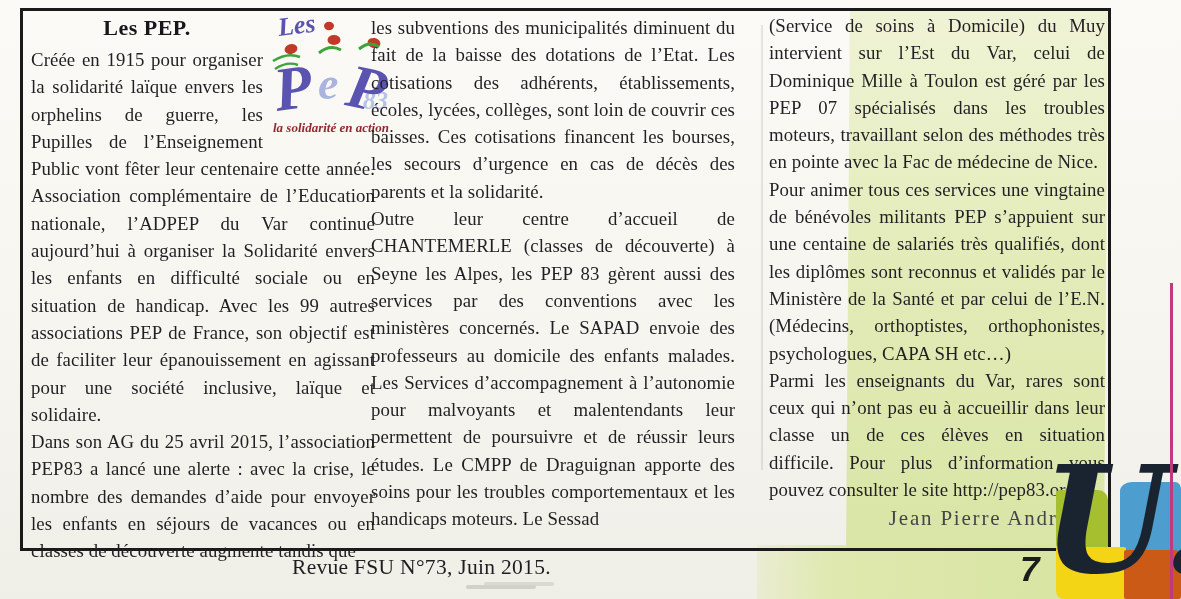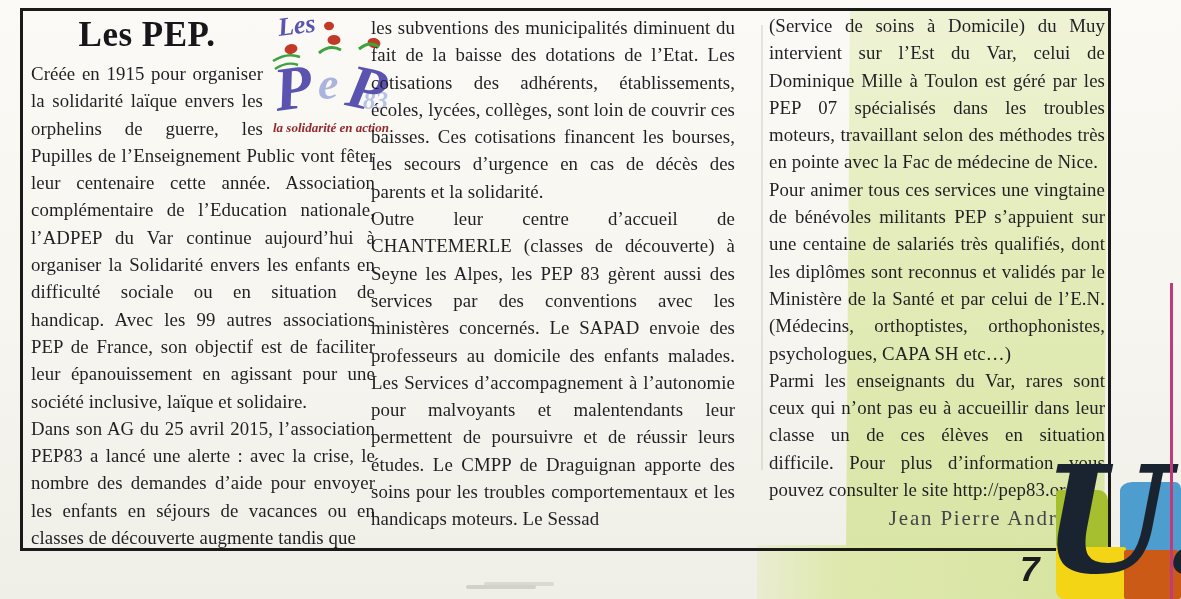--- a/index.html
+++ b/index.html
@@ -25,21 +25,21 @@
   .col{ position:absolute; top:0; }
   .col-1{ left:8px;  top:2px;  width:344px; }
   .col-2{ left:348px; top:3px; width:364px; }
   .col-3{ left:746px; top:1px; width:336px; }
 
   .col p{
     margin:0; font-size:18.8px; line-height:27.3px; text-align:justify;
     color:#201f23; letter-spacing:.1px;
   }
   h1.title{
-    margin:2px 0 5px 0; font-size:35px; font-weight:bold; text-align:center;
+    margin:2px 0 5px 0; font-size:22px; font-weight:bold; text-align:center;
     letter-spacing:.5px; color:#17161a;font-family:Liberation Serif, serif;
   }
   .pep-logo{ float:right; width:120px; height:127px; margin:-2px -16px 2px 8px; }
 
   .signature{
     margin-top:3px; padding-right:24px; text-align:right;
     font-size:21px; letter-spacing:1.8px; color:#45444a;
   }
 
   .footer-caption{
@@ -114,20 +114,21 @@
 
     <div class="col col-3">
       <p>(Service de soins à Domicile) du Muy intervient sur l’Est du Var, celui de Dominique Mille à Toulon est géré par les PEP 07 spécialisés dans les troubles moteurs, travaillant selon des méthodes  très en pointe avec la Fac de médecine de Nice.</p>
       <p>Pour animer tous ces services une vingtaine de bénévoles militants PEP s’appuient  sur une  centaine de salariés très qualifiés, dont les diplômes sont  reconnus et validés par le Ministère de la Santé et par celui de l’E.N. (Médecins, orthoptistes, orthophonistes, psychologues, CAPA SH  etc…)</p>
       <p>Parmi les enseignants du Var, rares sont ceux qui n’ont pas eu à accueillir dans leur classe un de ces élèves en situation difficile. Pour plus d’information vous pouvez consulter le site http://pep83.org</p>
       <div class="signature">Jean Pierre Andrau</div>
     </div>
 
   </div>
 
+  <div class="footer-caption">Revue FSU N°73, Juin 2015.</div>
   <div class="smudge"></div>
   <div class="page-number">7</div>
 
   <div class="u-logo">
     <div class="patch patch-green"></div>
     <div class="patch patch-blue"></div>
     <div class="patch patch-yellow"></div>
     <div class="patch patch-orange"></div>
     <div class="u-letter">U.</div>
   </div>

